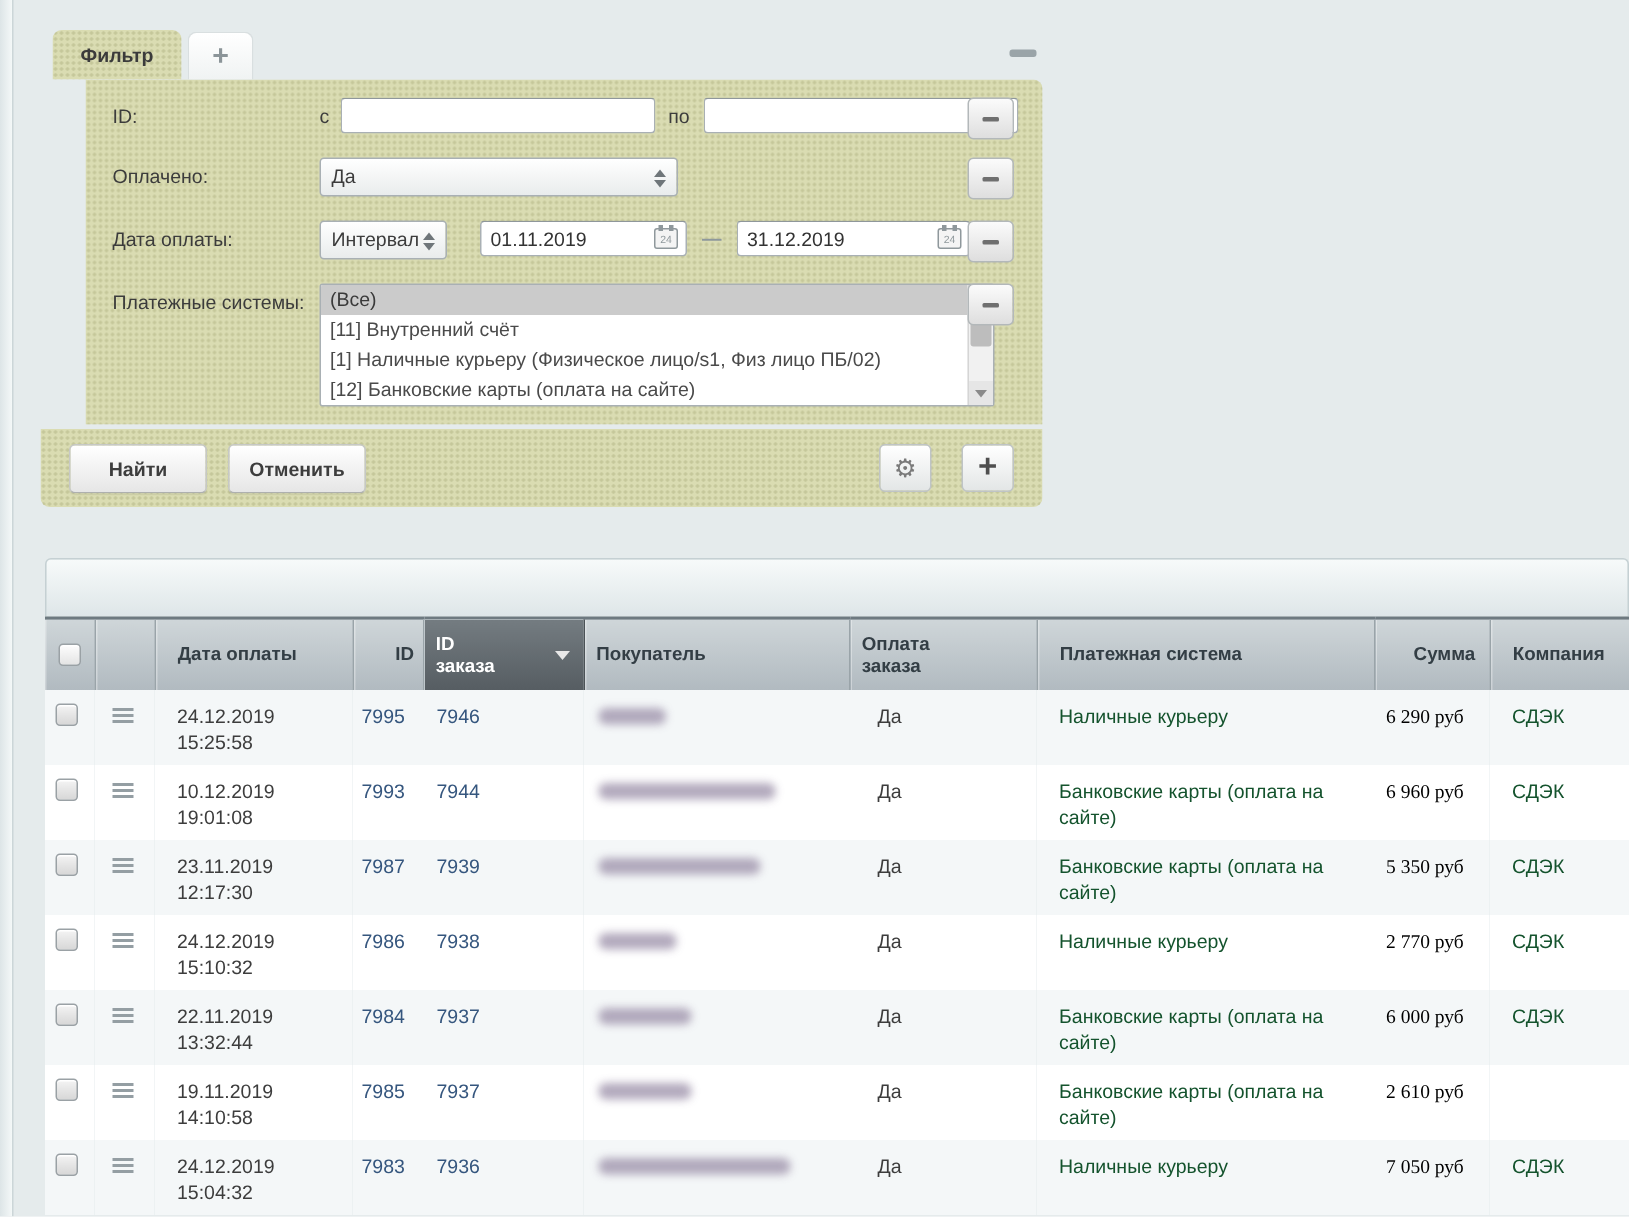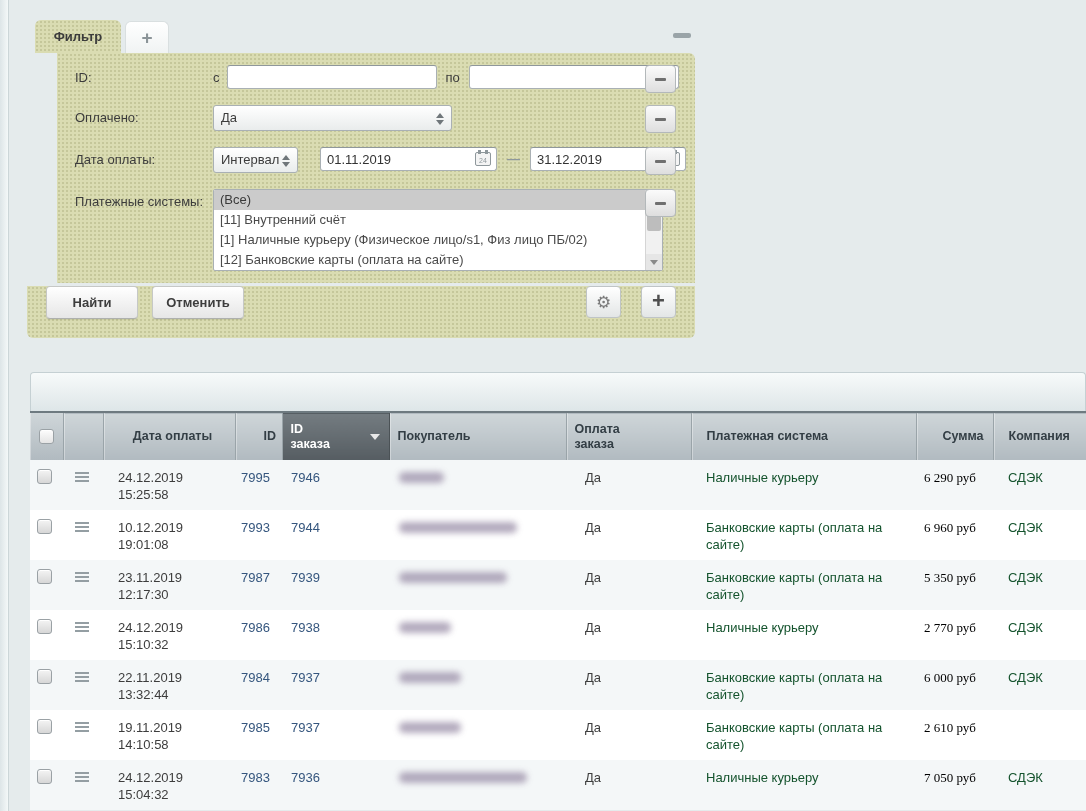--- a/index.html
+++ b/index.html
@@ -62,21 +62,21 @@
   .sb-btn { position:absolute; left:0; width:16px; height:16px; background:#e6e6e6;
             display:flex; align-items:center; justify-content:center; }
   .sb-up { top:0; } .sb-down { bottom:0; }
   .sb-up:before { content:""; border-left:4px solid transparent; border-right:4px solid transparent;
                   border-bottom:5px solid #8a8a8a; }
   .sb-down:before { content:""; border-left:4px solid transparent; border-right:4px solid transparent;
                     border-top:5px solid #8a8a8a; }
   .sb-thumb { position:absolute; left:1px; top:17px; width:14px; height:24px; background:#bdbdbd;
               border-radius:2px; }
   .filter-footer { margin-top:3px; border-radius:0 0 6px 6px; height:52px;
-                   display:flex; align-items:flex-start; padding:0 19px; }
+                   display:flex; align-items:center; padding:0 19px; }
   .btn { background:linear-gradient(#ffffff,#e6e6e6); border:1px solid #c6c8c6;
          border-bottom-color:#aeb0ae; border-radius:4px; padding:8px 0; width:92px; text-align:center;
          font-weight:bold; color:#3d3d3d; font-size:13px; box-shadow:0 1px 1px rgba(0,0,0,.08); }
   .btn + .btn { margin-left:14px; width:92px; }
   .sq-btn { width:35px; height:32px; background:linear-gradient(#ffffff,#e3e6e6);
             border:1px solid #bfc4c6; border-radius:4px; display:flex; align-items:center;
             justify-content:center; color:#5c5c5c; }
   .gear-glyph { font-size:17px; color:#7a7a7a; line-height:1; }
   .plus-glyph { font-size:22px; font-weight:bold; color:#4f4f4f; line-height:1; margin-top:-2px; }
   .footer-right { margin-left:auto; display:flex; gap:20px; }
@@ -111,21 +111,21 @@
   .blurname { display:inline-block; height:11px; border-radius:5px; background:#a095ad;
               filter:blur(3px); opacity:.8; margin-top:3px; }
   td.c-date { padding-left:15px; }
   td.c-id { padding-left:6px; }
   td.c-oid { padding-left:9px; }
   td.c-buyer { padding-left:10px; }
   td.c-paid { padding-left:19px; }
   td.c-ps { padding-left:15px; padding-right:24px; }
   td.c-sum { text-align:left; padding-right:9px; color:#000000;font-family:Liberation Serif, serif; }
   td.c-co { padding-left:15px; }
-  th.h-date { padding-left:15px;text-align:center; }
+  th.h-date { padding-left:15px; }
   th.h-sum { text-align:right; padding-right:9px;margin-top:13px; }
   th.h-ps, th.h-co { padding-left:15px; }
   th.h-id { padding-left:28px; }
 </style>
 </head>
 <body>
 
 <div class="page">
   <div class="gutter"></div>
 
@@ -159,21 +159,21 @@
             <div class="bar"></div>
           </div>
       </div>
 
       <div class="f-row">
         <div class="flabel">Дата оплаты:</div>
         <div class="selbox" style="width:85px;">
           <span>Интервал</span>
           <span class="spin"></span>
         </div>
-        <div class="dateinput" style="width:177px; margin-left:22px;text-decoration:underline;">
+        <div class="dateinput" style="width:138px; margin-left:22px;text-decoration:underline;">
           <input class="tinput" value="01.11.2019" style="">
           <div class="cal-icon">24</div>
         </div>
         <span class="dash">—</span>
         <div class="dateinput" style="width:156px;">
           <input class="tinput" value="31.12.2019" style="">
           <div class="cal-icon">24</div>
         </div>
         <div class="row-minus">
             <div class="bar"></div>

